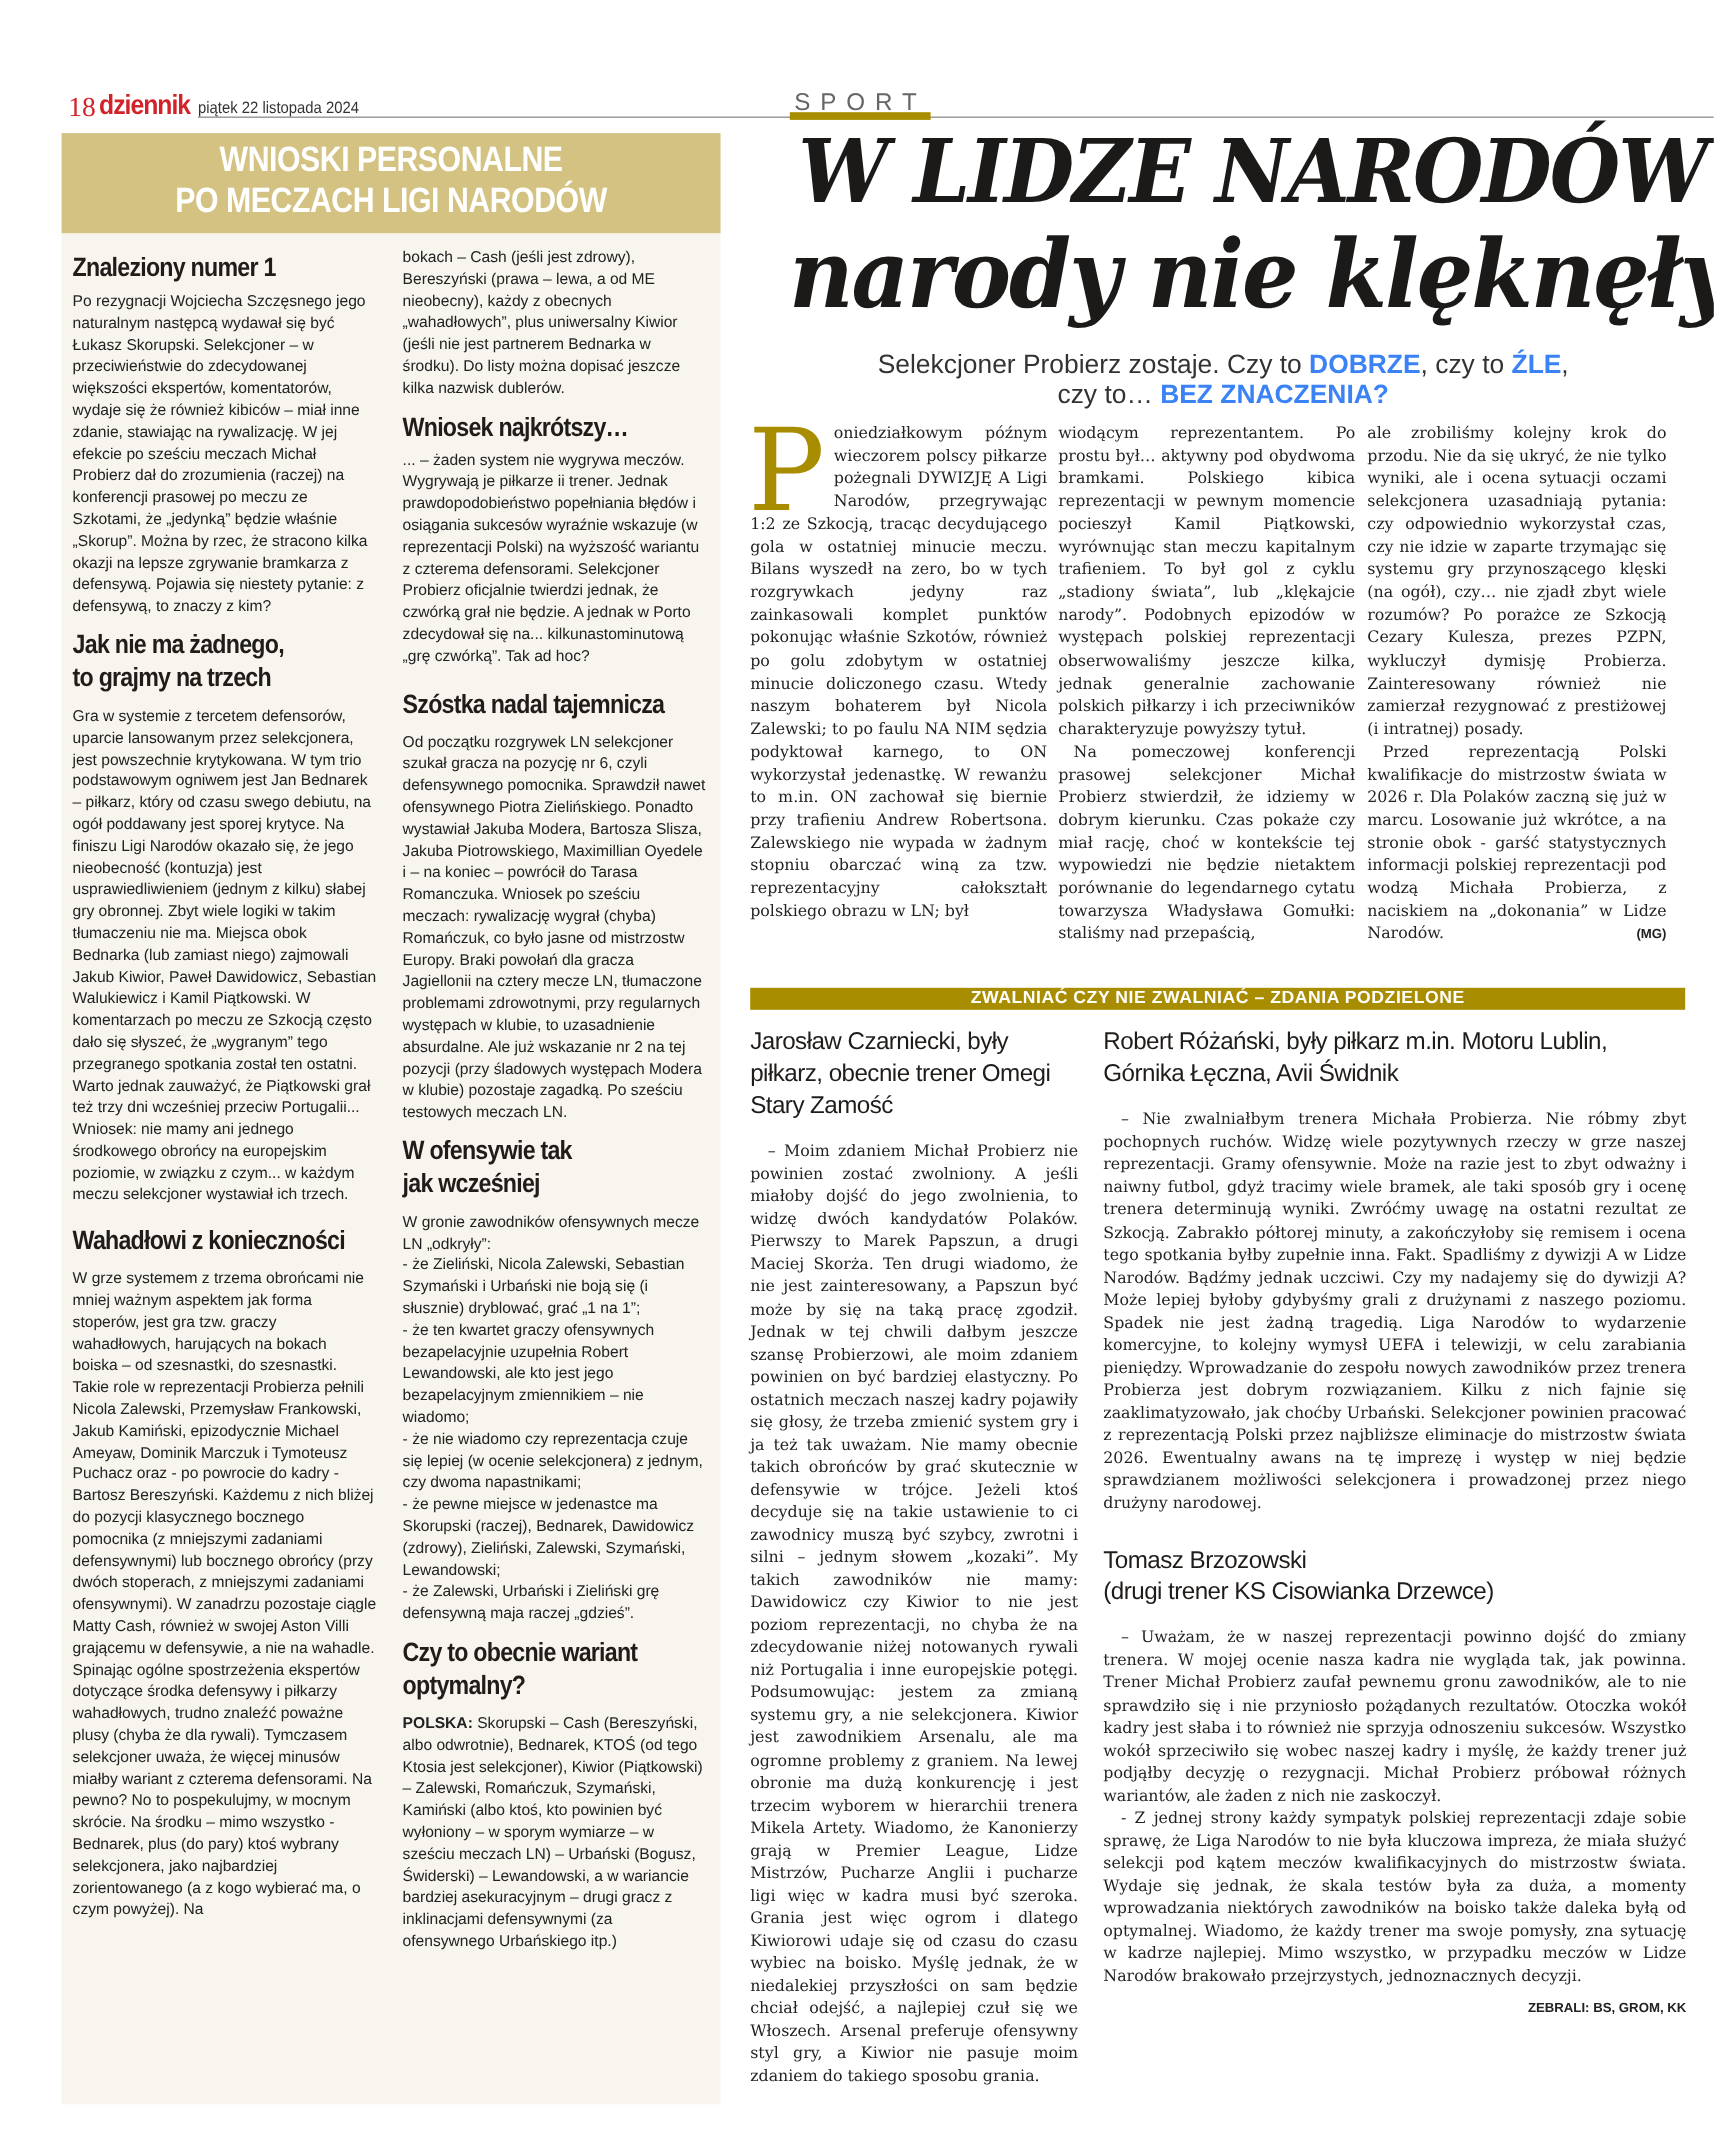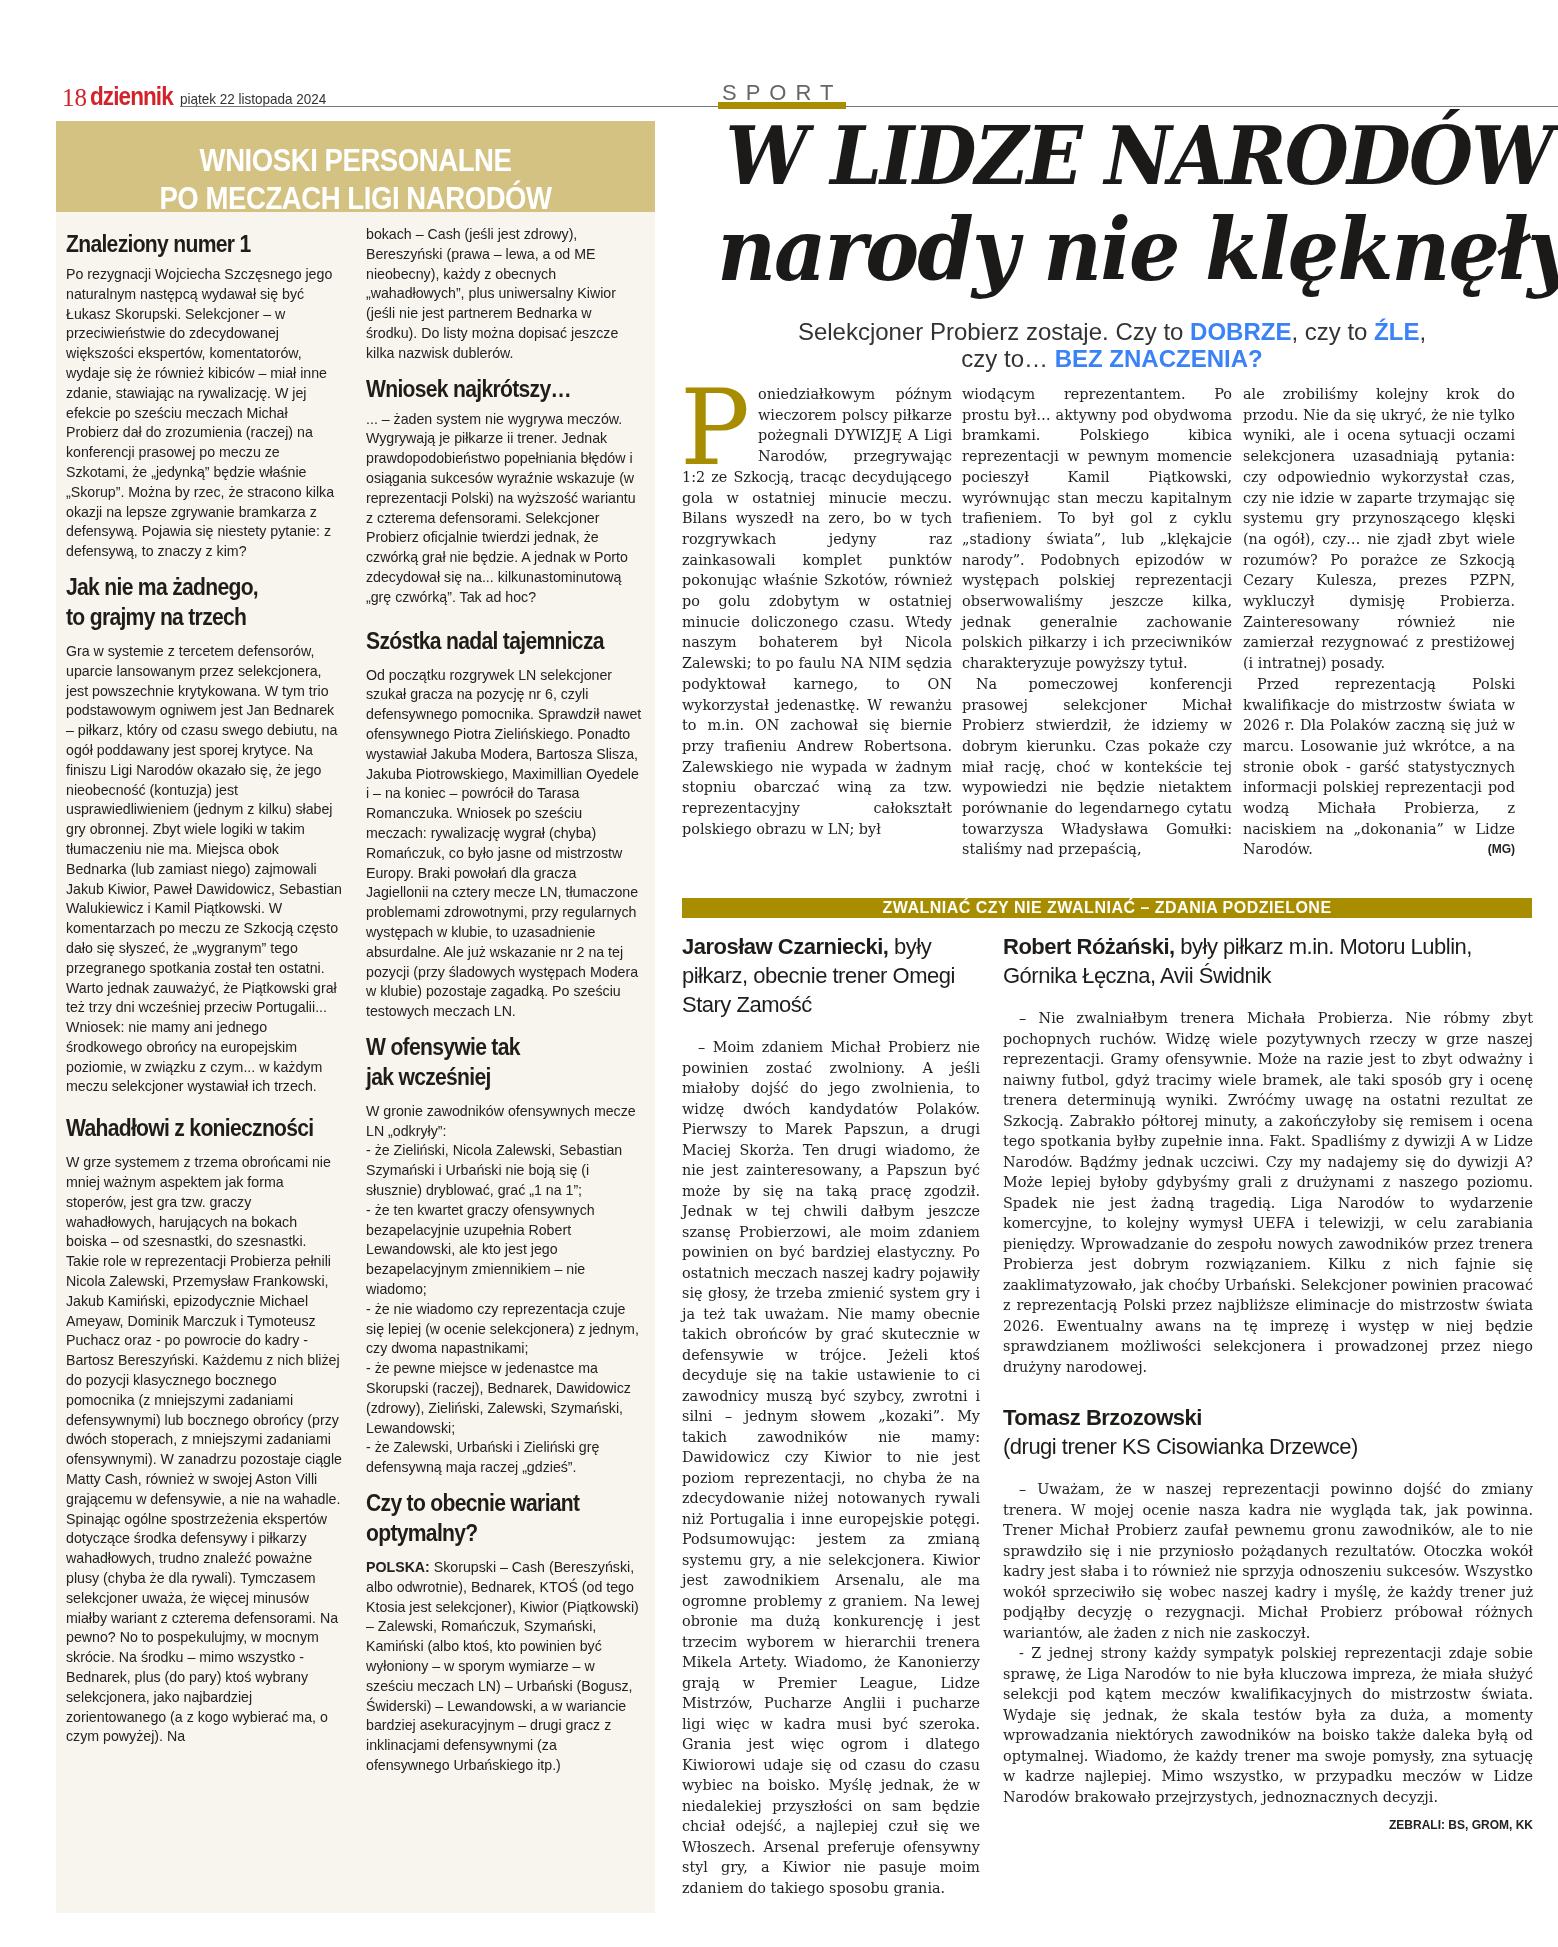--- a/index.html
+++ b/index.html
@@ -10,21 +10,21 @@
   .page-header { position: absolute; left: 62px; top: 86px; width: 1480px; height: 24px; }
   .page-num { position: absolute; left: 0; top: -2px; font-family: "Liberation Serif", serif; font-size: 25px; color: #d2232a; }
   .logo { position: absolute; left: 28px; top: -4px; font-family: "Liberation Sans", sans-serif; font-weight: bold; font-size: 25px; color: #d2232a; letter-spacing: -1px; transform: scaleX(0.9); transform-origin: left; }
   .date { position: absolute; left: 118px; top: 4px; font-family: "Liberation Sans", sans-serif; font-size: 15px; color: #333; transform: scaleX(0.9); transform-origin: left; }
   .header-rule { position: absolute; left: 118px; top: 106px; width: 1440px; height: 1px; background: #777; }
   .section-label { position: absolute; left: 722px; top: 80px; font-family: "Liberation Sans", sans-serif; font-size: 22px; letter-spacing: 9px; color: #666; font-weight: normal; }
   .section-underline { position: absolute; left: 678px; top: 102px; width: 90px; height: 7px; background: #a98d00; }
 
   
   .sidebar { position: absolute; left: 56px; top: 121px; width: 599px; height: 1792px; background: #f8f5ef; }
-  .sidebar-banner { position: absolute; left: 0; top: 0; width: 599px; height: 91px; background: #d4c283; text-align: center; padding-top: 20px; }
+  .sidebar-banner { position: absolute; left: 0; top: 0; width: 599px; height: 91px; background: #d4c283; text-align: center; padding-top: 4px; }
   .sidebar-banner div { font-family: "Liberation Sans", sans-serif; font-weight: bold; color: #ffffff; font-size: 32px; line-height: 38px; letter-spacing: -0.5px; transform: scaleX(0.86); }
   .sb-col { position: absolute; top: 108px; width: 276px; font-family: "Liberation Sans", sans-serif; font-size: 14.2px; line-height: 19.8px; color: #222; }
   .sb-col.c1 { left: 10px; }
   .sb-col.c2 { left: 310px; top: 104px; }
   .sb-col h3 { font-family: "Liberation Sans", sans-serif; font-weight: bold; font-size: 24px; line-height: 30px; letter-spacing: -0.8px; color: #1f1c1a; margin: 10px 0 6px; transform: scaleX(0.88); transform-origin: left; white-space: nowrap; }
   .sb-col h3.first { margin-top: 0; }
   .sb-col p { margin-bottom: 0; }
   .sb-col p.gap { margin-top: 10px; }
   .sb-col b { font-weight: bold; }
 
@@ -43,21 +43,21 @@
   .article p.indent { text-indent: 14px; }
   .dropcap { float: left; font-family: "DejaVu Serif", serif; font-size: 104px; line-height: 84px; color: #a98d00; margin: 2px 8px -4px -2px; font-weight: normal; }
   .signature { float: right; font-family: "Liberation Sans", sans-serif; font-weight: bold; font-size: 12px; }
 
   
   .op-banner { position: absolute; left: 682px; top: 898px; width: 850px; height: 20px; background: #a98d00; text-align: center; color: #ffffff; font-family: "Liberation Sans", sans-serif; font-weight: bold; font-size: 16px; line-height: 20px; letter-spacing: 0.5px; }
   .op-col { position: absolute; font-family: "DejaVu Serif", serif; font-size: 14.4px; line-height: 20.5px; color: #222; text-align: justify; }
   .op-col.o1 { left: 682px; top: 932px; width: 298px; }
   .op-col.o2 { left: 1003px; top: 932px; width: 530px; }
   .op-head { font-family: "Liberation Sans", sans-serif; font-size: 22px; line-height: 29px; color: #1f1c1a; text-align: left; margin-bottom: 18px; letter-spacing: -0.5px; }
-  .op-head b { font-weight: bold; }
+  .op-head b { font-weight: normal; }
   .op-head .role { font-weight: normal; }
   .op-head.later { margin-top: 26px; }
   .op-col p.indent { text-indent: 16px; }
   .credit { text-align: right; font-family: "Liberation Sans", sans-serif; font-weight: bold; font-size: 12px; margin-top: 8px; }
 </style>
 </head>
 <body>
 
 <div class="page-header">
   <span class="page-num">18</span>

